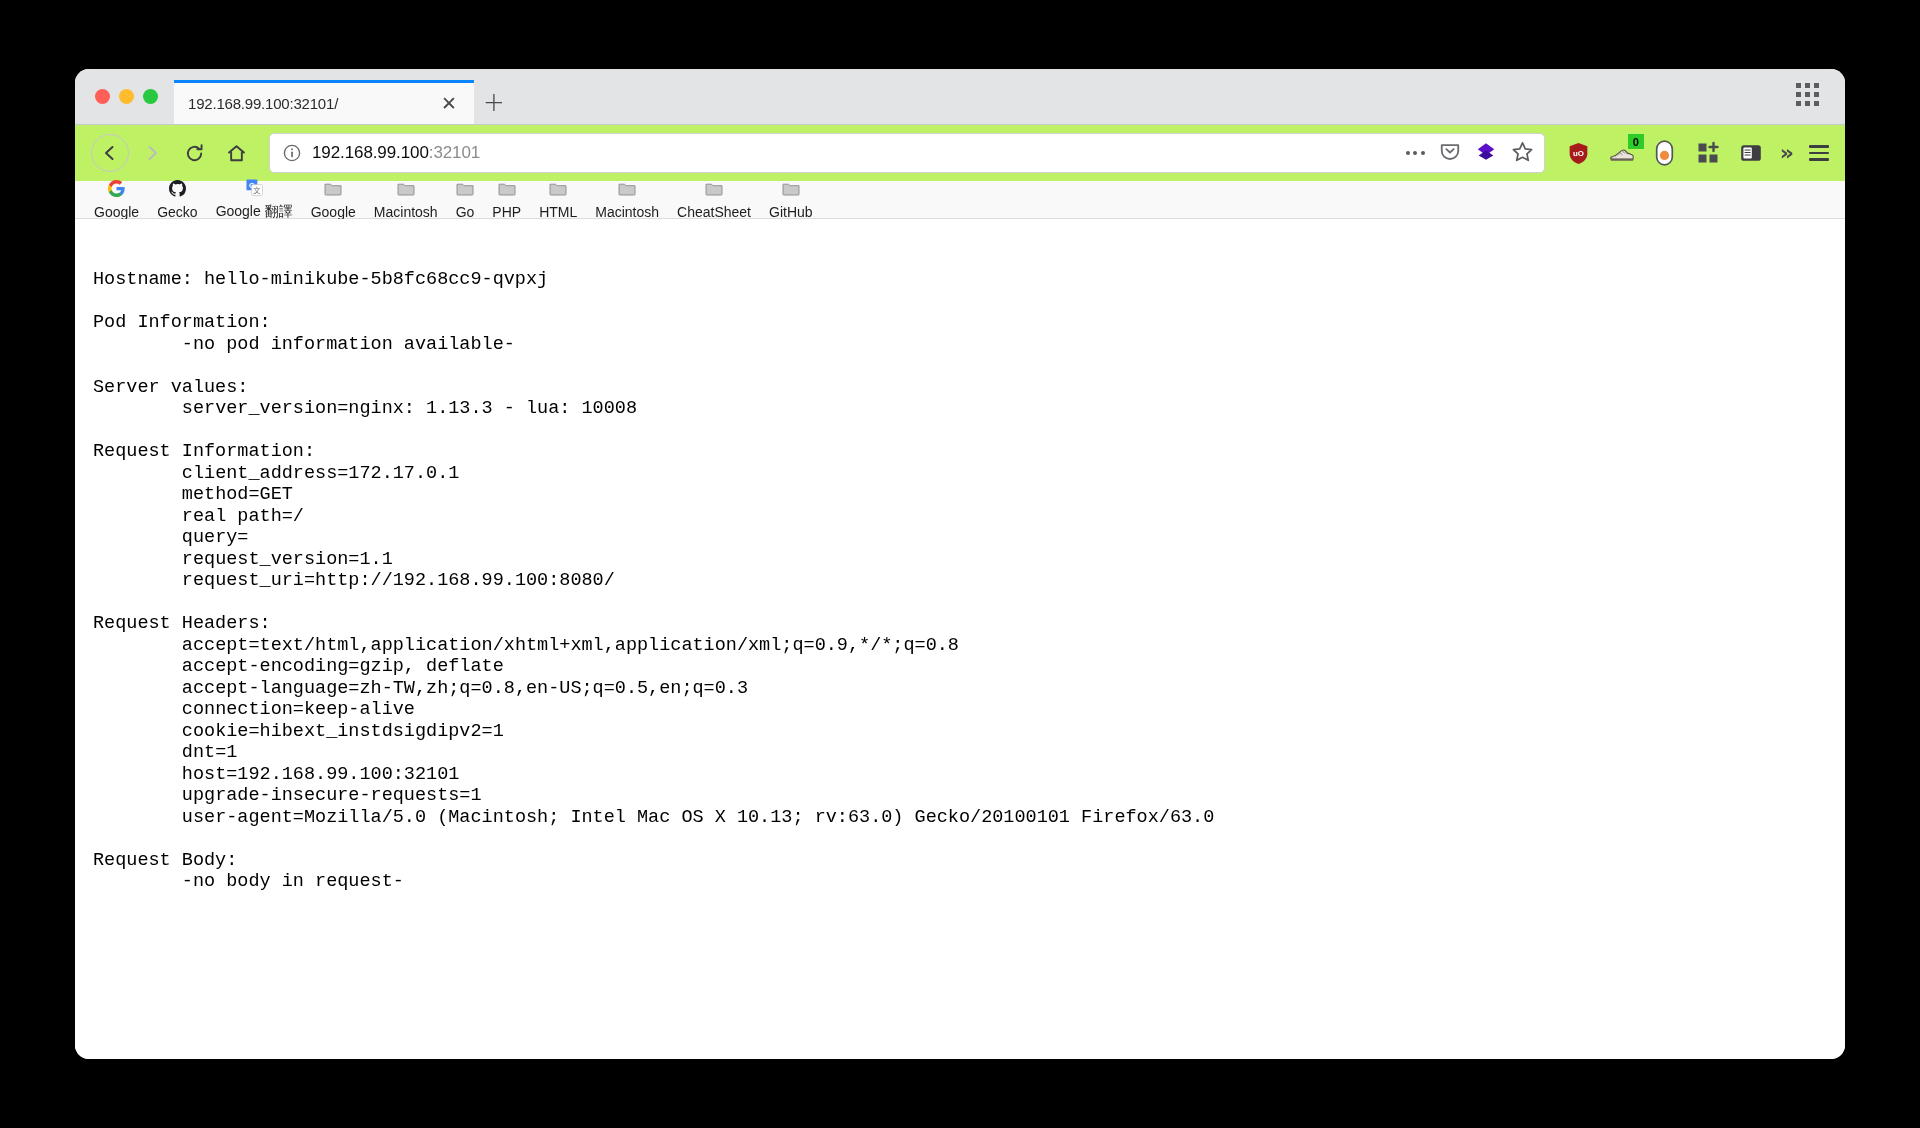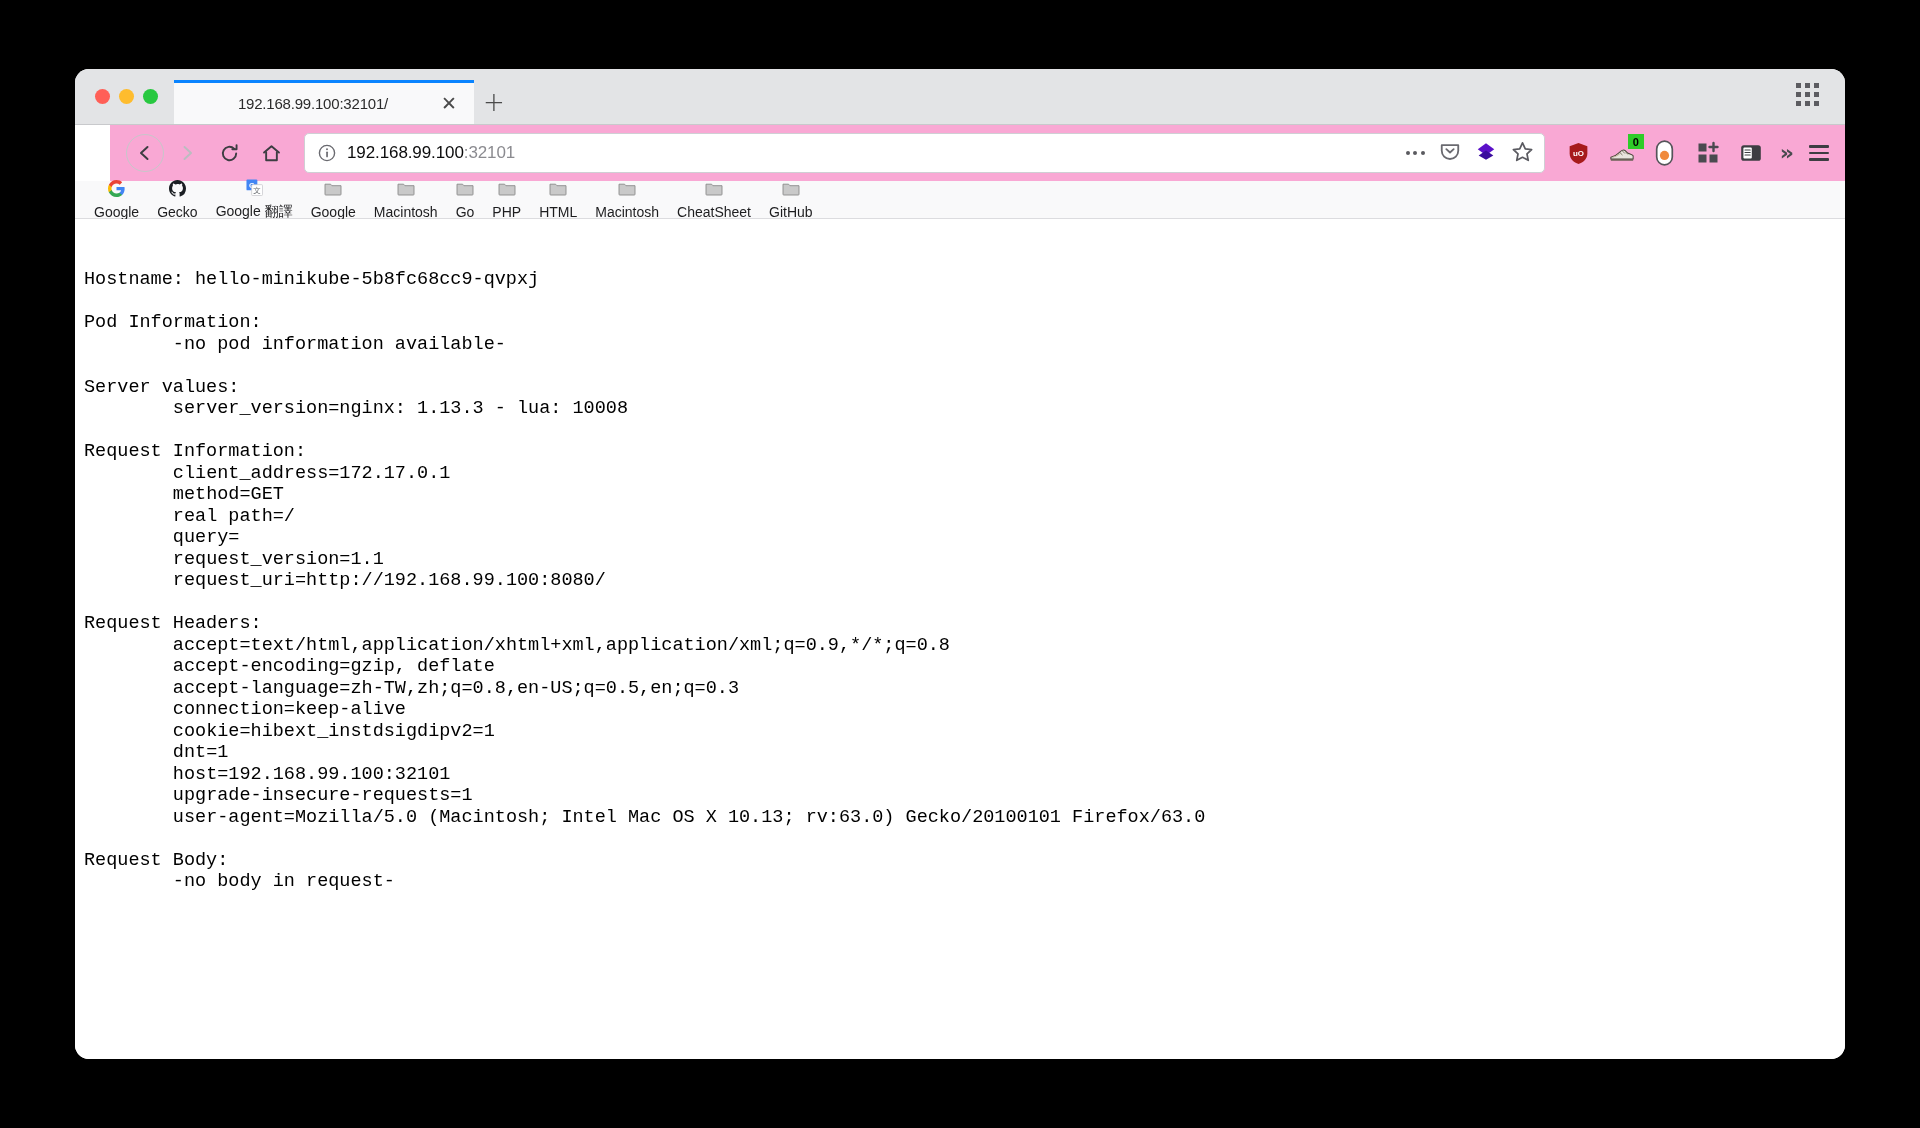--- a/index.html
+++ b/index.html
@@ -48,21 +48,20 @@
     display: flex; align-items: center;
     padding: 0 14px;
     position: relative;
   }
   .tab-title {
     flex: 1;
     font-size: 15px;
     color: #2b2b2b;
     white-space: nowrap; overflow: hidden; text-overflow: ellipsis;
     letter-spacing: -0.2px;
-    text-align: center;
   }
   .tab-close {
     width: 22px; height: 22px;
     display: flex; align-items: center; justify-content: center;
     color: #4a4a4a; font-size: 19px; line-height: 1;
     font-family: "DejaVu Sans", sans-serif;
   }
   .newtab {
     width: 40px; height: 44px;
     display: flex; align-items: center; justify-content: center;
@@ -72,26 +71,25 @@
   .grid-menu {
     position: absolute; right: 26px; top: 14px;
     display: grid; grid-template-columns: repeat(3, 5px);
     grid-gap: 4px;
   }
   .grid-menu i { width: 5px; height: 5px; background: #5c5c61; display: block; }
 
   
   .navbar {
     height: 56px;
-    background: #f9a8d4;
+    background: #bef264;
     display: flex; align-items: center;
     padding: 3px 16px;
     gap: 4px;
     flex: none;
-    margin-left: 35px;
   }
   .navbtn {
     width: 38px; height: 38px;
     display: flex; align-items: center; justify-content: center;
     border-radius: 50%;
     color: #4a4a4f;
     flex: none;
   }
   .navbtn.back { border: 1.6px solid #c7c7ca; }
   .navbtn.fwd { color: #bcbcc0; }
@@ -158,21 +156,21 @@
     white-space: nowrap;
     flex-direction: column;
   }
   .bm-ico { width: 18px; height: 18px; flex: none; display: flex; align-items: center; justify-content: center; }
 
   
   .page {
     flex: 1;
     background: #ffffff;
     overflow: hidden;
-    padding: 50px 0 0 9px;
+    padding: 50px 0 0 18px;
   }
   .echo-pre {
     font-family: "Liberation Mono", "DejaVu Sans Mono", monospace;
     font-size: 18.5px;
     line-height: 21.5px;
     color: #000000;
     white-space: pre;
     letter-spacing: 0px;
   }
 </style>

